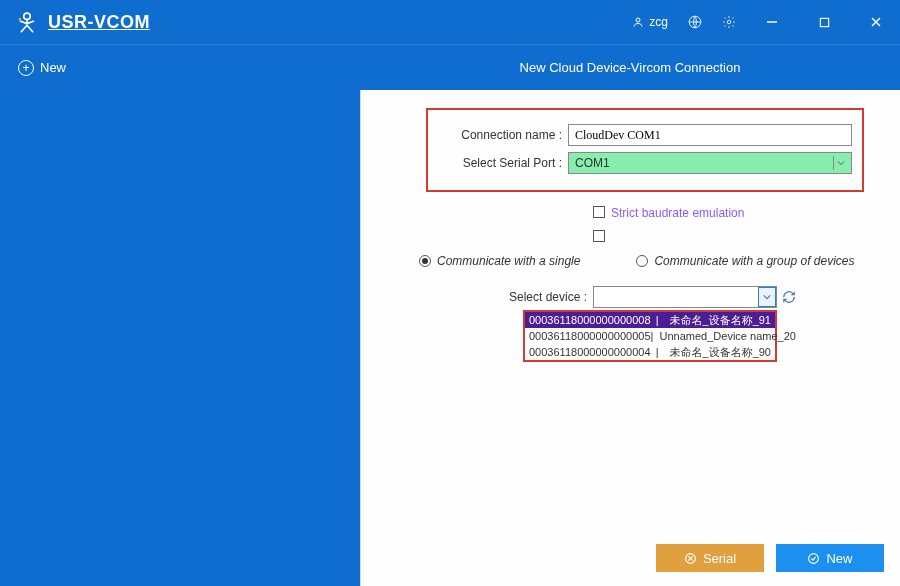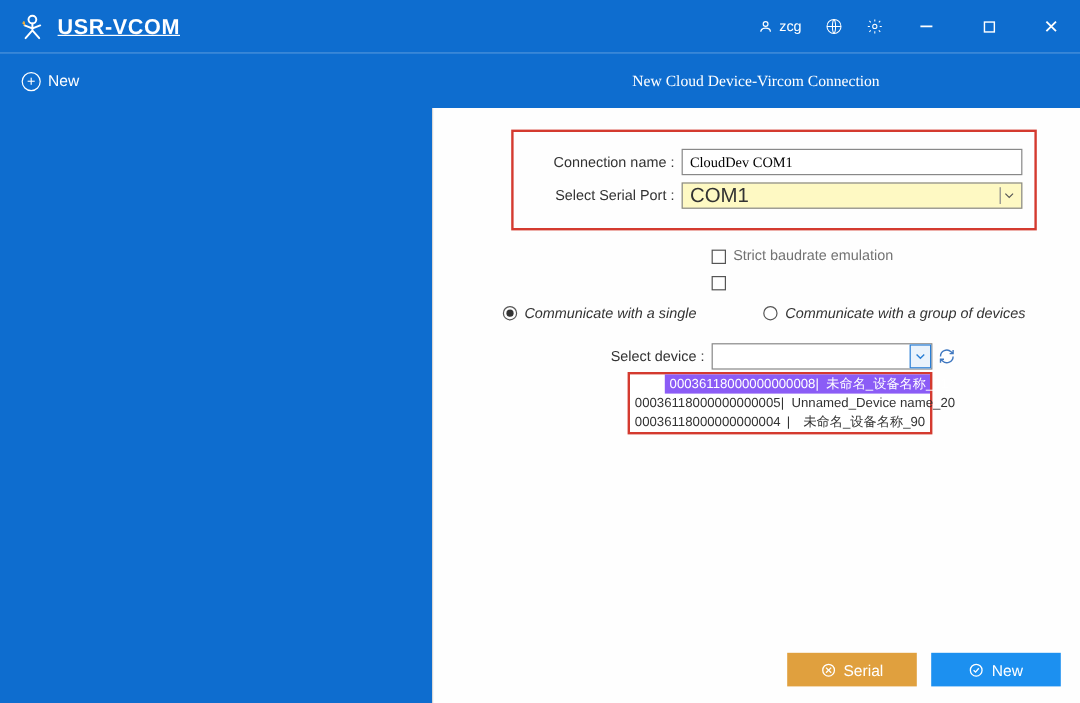--- a/index.html
+++ b/index.html
@@ -20,58 +20,58 @@
   .win-btn { width: 32px; height: 44px; display:flex; align-items:center; justify-content:center; cursor:pointer; }
 
   
   .toolbar {
     height: 46px; background: #0e6dcf; display:flex; align-items:center;
     padding-left: 18px; color:#fff; position: relative;
     border-top: 1px solid rgba(255,255,255,.15);
   }
   .new-btn { display:flex; align-items:center; gap:6px; font-size:13px; cursor:pointer; }
   .new-btn .circ { width:16px; height:16px; border:1.5px solid #fff; border-radius:50%; display:flex; align-items:center; justify-content:center; font-size:12px; line-height:1; }
-  .panel-title { position:absolute; left:50%; transform:translateX(-50%); left: 620px; transform:translateX(-50%); font-size:13px; color:#fff;font-family:Liberation Serif, serif; }
+  .panel-title { position:absolute; left:50%; transform:translateX(-50%); left: 620px; transform:translateX(-50%); font-size:13px; color:#fff; }
   
   .panel-title { left: 630px; }
 
   
   .main { display:flex; height: calc(586px - 44px - 46px); }
   .sidebar { width: 360px; background:#0e6dcf; }
   .content { flex:1; background:#fefefe; position:relative; border-left:1px solid #d8d8d8; }
 
   
   .form-wrap { padding: 18px 28px 0 28px; font-size: 12px; color:#333; }
   .red-box { border: 2px solid #d43a2f; padding: 8px 10px 10px 10px; margin-left: 37px; margin-right: 8px; }
   .form-row { display:flex; align-items:center; margin: 6px 0; }
   .form-row label { width: 130px; text-align:right; padding-right:6px; }
   .text-input { flex:1; height:22px; border:1px solid #888; padding: 0 6px; font-size:12px; background:#fff;font-family:Liberation Serif, serif; }
-  .select-wrap { flex:1; height:22px; border:1px solid #888; background:#fef9c3; display:flex; align-items:center; padding: 0 4px 0 6px; justify-content:space-between; font-size:17px; }
+  .select-wrap { flex:1; height:22px; border:1px solid #888; background:#86efac; display:flex; align-items:center; padding: 0 4px 0 6px; justify-content:space-between; font-size:12px; }
   .chev { width:14px; height:14px; border-left:1px solid #888; display:flex; align-items:center; justify-content:center; }
 
   .checks { margin: 14px 0 10px 204px; }
-  .check-row { display:flex; align-items:flex-end; gap:6px; font-size:12px; color:#737373; margin: 10px 0; }
+  .check-row { display:flex; align-items:flex-start; gap:6px; font-size:12px; color:#8b5cf6; margin: 10px 0; }
   .chk { width:12px; height:12px; border:1px solid #555; background:#fff; }
 
   .radios { display:flex; align-items:center; gap: 56px; margin: 12px 0 18px 30px; font-style: italic; }
   .radio-row { display:flex; align-items:center; gap:6px; font-size:12px; color:#333; white-space: nowrap; }
   .rad { width:12px; height:12px; border:1px solid #555; border-radius:50%; display:flex; align-items:center; justify-content:center; }
   .rad.checked::after { content:""; width:6px; height:6px; background:#333; border-radius:50%; }
 
   .device-row { display:flex; align-items:center; margin-left: 100px; }
   .device-row label { width:104px; text-align:right; padding-right:6px; font-size:12px; }
   .device-select { width: 184px; height:22px; border:1px solid #888; background:#fff; display:flex; align-items:center; justify-content:flex-end; }
   .device-select .chev-blue { width:18px; height:20px; border:1px solid #2a7fd6; background:#eaf3fc; display:flex; align-items:center; justify-content:center; }
   .refresh { width:16px; height:16px; margin-left:4px; display:flex; align-items:center; justify-content:center; }
 
   
   .dd-list-wrap { margin-left: 134px; margin-top: 2px; }
   .dd-list { width: 254px; border:2px solid #d43a2f; background:#fff; font-size:11px; }
   .dd-item { display:flex; padding: 1px 4px; line-height:14px; white-space: pre; }
-  .dd-item.sel { background:#8b5cf6; color:#fff;margin-left:29px; }
+  .dd-item.sel { background:#4c1d95; color:#fff; }
   .dd-id { width: 128px; }
   .dd-sep { width: 14px; }
 
   
   .footer { position:absolute; bottom: 14px; right: 16px; display:flex; gap:12px; }
   .btn { width: 108px; height: 28px; display:flex; align-items:center; justify-content:center; gap:6px; color:#fff; font-size:13px; cursor:pointer; }
   .btn-cancel { background:#e0a03e; }
   .btn-new { background:#1c90f0; }
   .btn-icon svg { display:block; }
 </style>

